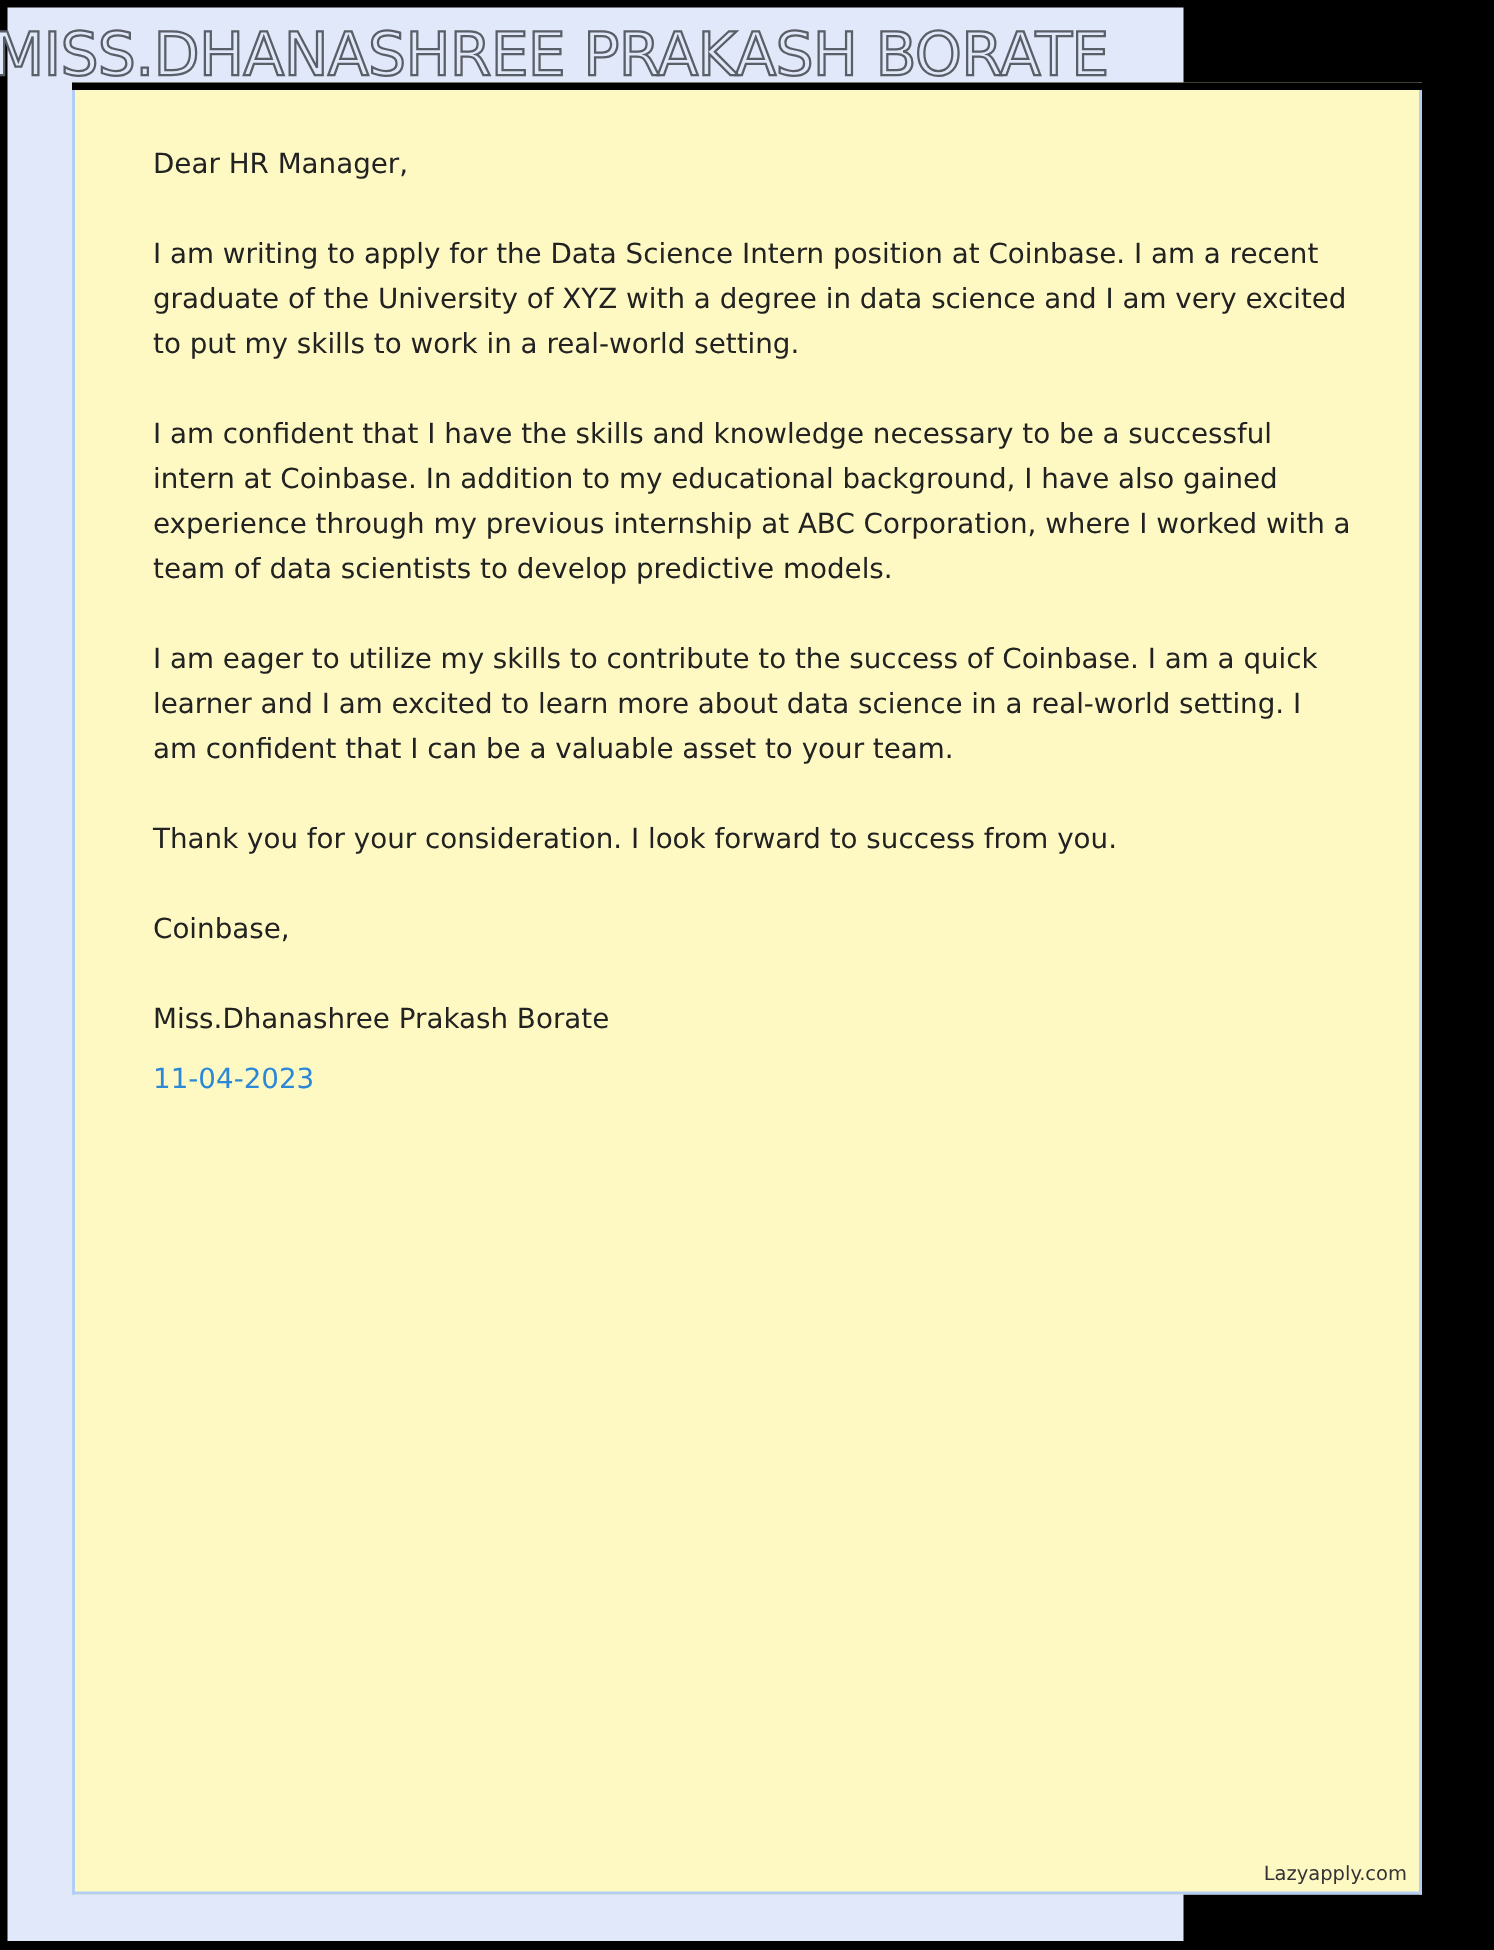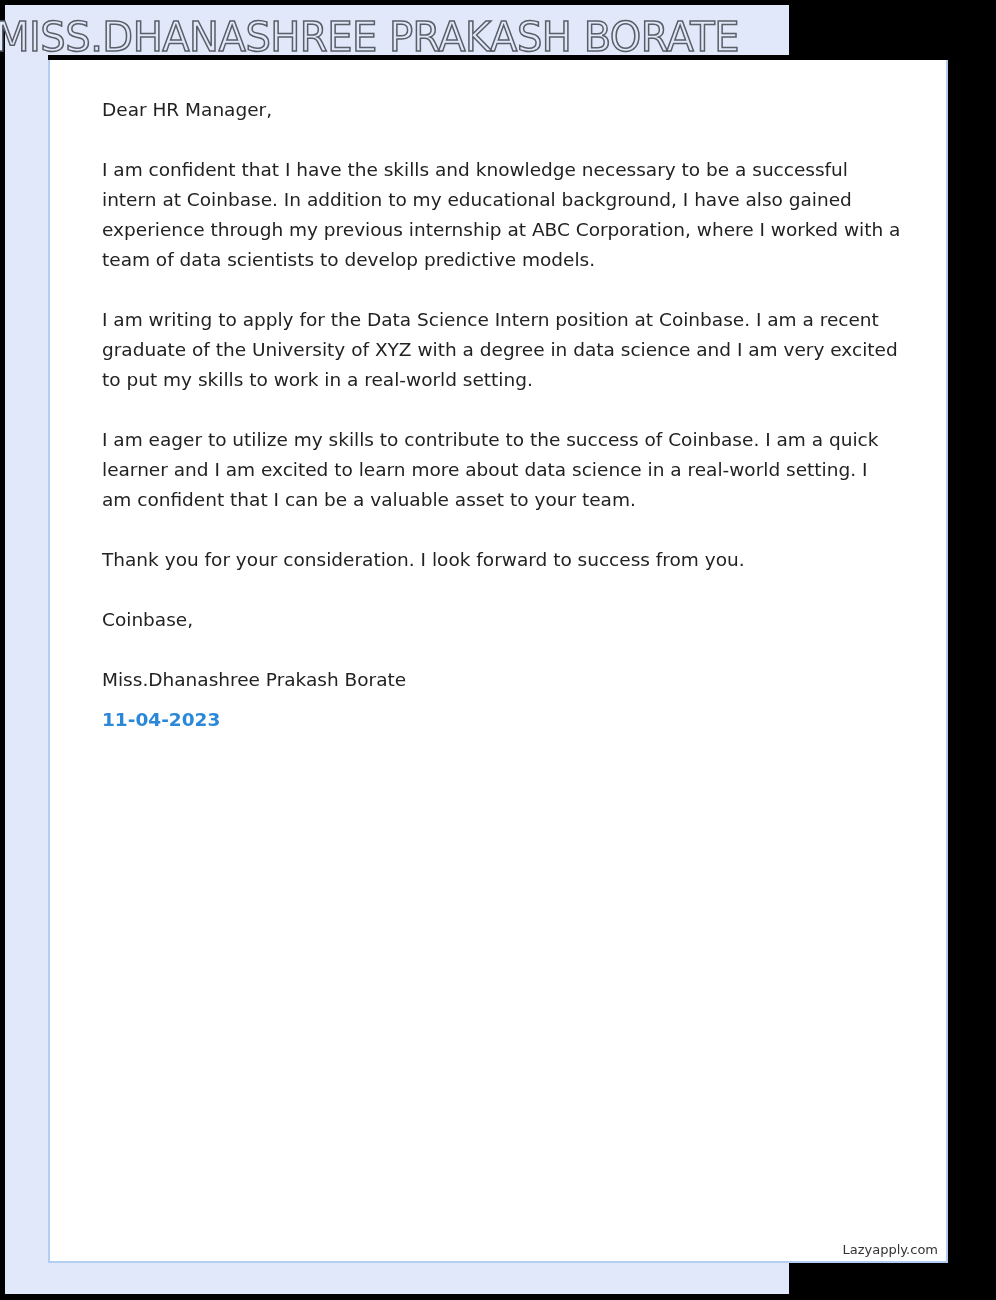--- a/index.html
+++ b/index.html
@@ -22,57 +22,57 @@
     line-height: 44px;
     color: #e0e8fa;
     -webkit-text-stroke: 1.5px #5a5e66;
     letter-spacing: -0.5px;
     white-space: nowrap;
     font-family: "DejaVu Sans", sans-serif;
   }
   .paper {
     position: absolute;
     left: 43px; top: 50px; width: 896px; height: 1206px;
-    background: #ffffff;
+    background: #fef9c3;
     border: 2px solid #b4cdf3;
     border-top: none;
   }
   .topbar {
     position: absolute;
     left: 43px; top: 50px; width: 900px; height: 5px;
     background: #000;
   }
   .letter {
     position: absolute;
     left: 52px; top: 40px; width: 800px;
     font-size: 18.5px;
     line-height: 30px;
     color: #222;
   }
   .letter p { margin: 0 0 30px 0; }
   .signature { margin: 0 0 10px 0 !important; }
-  .date { color: #2b88d8; margin: 0; font-weight: bold; }
+  .date { color: #2b88d8; margin: 0; }
   .footer {
     position: absolute;
     right: 8px; bottom: 4px;
     font-size: 13px;
     color: #333;
     text-align: right;
   }
 </style>
 </head>
 <body>
 
 <div class="frame">
   <div class="title">MISS.DHANASHREE PRAKASH BORATE</div>
   <div class="paper">
     <div class="letter">
       <p>Dear HR Manager,</p>
+      <p>I am writing to apply for the Data Science Intern position at Coinbase. I am a recent graduate of the University of XYZ with a degree in data science and I am very excited to put my skills to work in a real-world setting.</p>
       <p>I am confident that I have the skills and knowledge necessary to be a successful intern at Coinbase. In addition to my educational background, I have also gained experience through my previous internship at ABC Corporation, where I worked with a team of data scientists to develop predictive models.</p>
-      <p>I am writing to apply for the Data Science Intern position at Coinbase. I am a recent graduate of the University of XYZ with a degree in data science and I am very excited to put my skills to work in a real-world setting.</p>
       <p>I am eager to utilize my skills to contribute to the success of Coinbase. I am a quick learner and I am excited to learn more about data science in a real-world setting. I am confident that I can be a valuable asset to your team.</p>
       <p>Thank you for your consideration. I look forward to success from you.</p>
       <p>Coinbase,</p>
       <p class="signature">Miss.Dhanashree Prakash Borate</p>
       <p class="date">11-04-2023</p>
     </div>
     <div class="footer">Lazyapply.com</div>
   </div>
   <div class="topbar"></div>
 </div>

